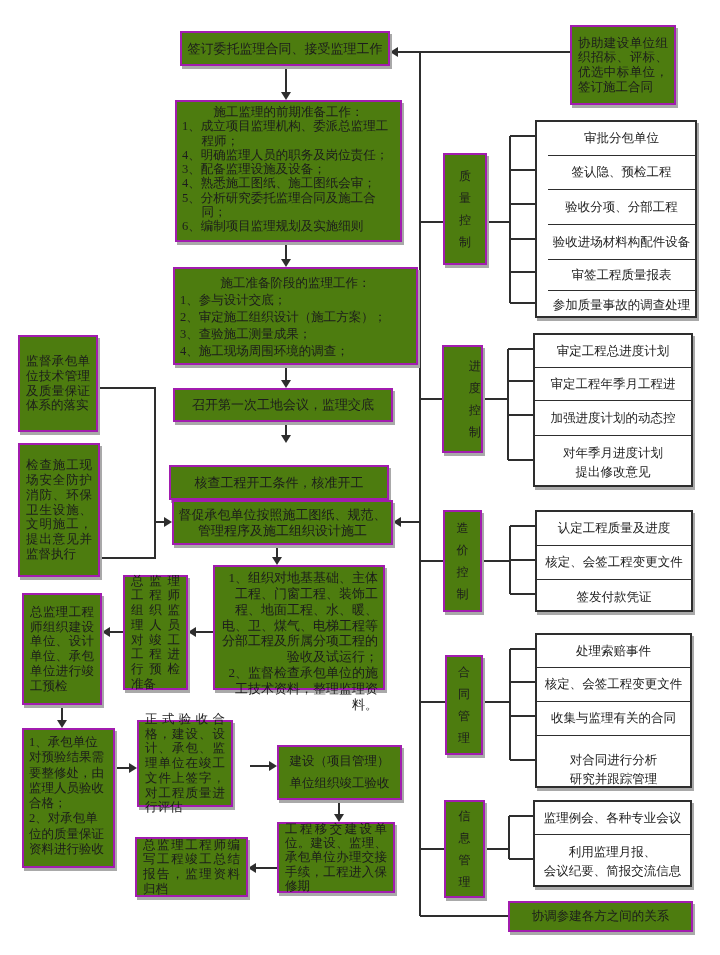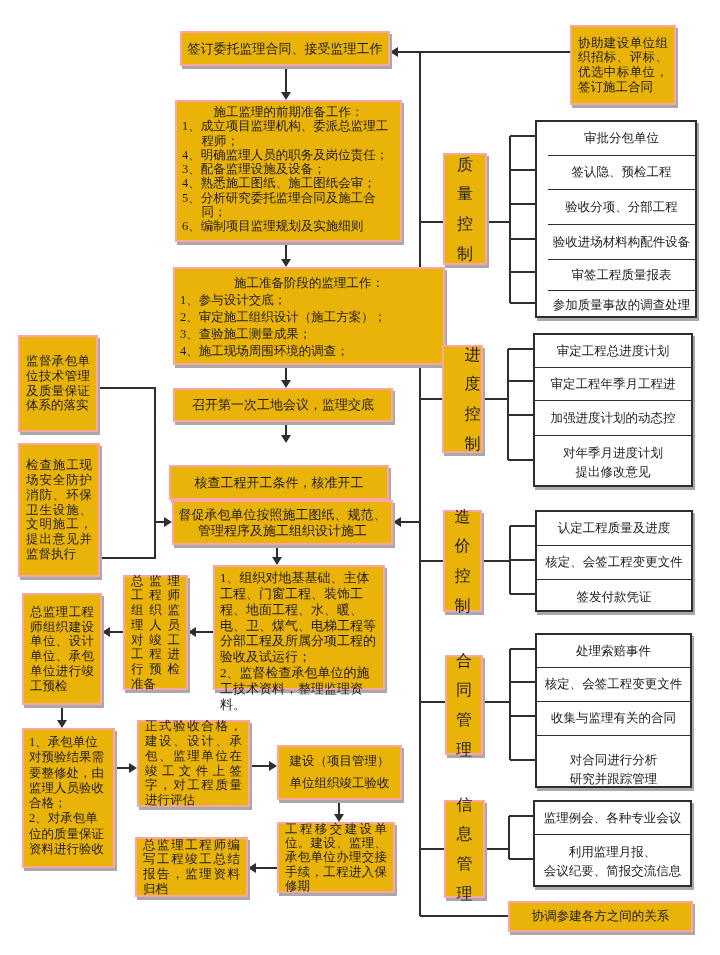--- a/index.html
+++ b/index.html
@@ -1,26 +1,26 @@
 <!DOCTYPE html>
 <html><head>
 <meta charset="utf-8">
 <style>
   html,body{margin:0;padding:0;background:#fff;}
   .canvas{position:relative;width:720px;height:955px;background:#ffffff;overflow:hidden;
           font-family:"Liberation Serif","DejaVu Serif",serif;color:#1c1c1c;}
-  .box{position:absolute;box-sizing:border-box;background:#eab308;border:2px solid #fca5a5;
+  .box{position:absolute;box-sizing:border-box;background:#4d7c0f;border:2px solid #a21caf;
        box-shadow:2px 3px 0 #a9a9a9;font-size:12.5px;line-height:1.18;}
   .center{display:flex;align-items:center;justify-content:center;text-align:center;padding:2px 4px;}
   .just{display:flex;align-items:center;padding:3px 6px;text-align:justify;text-justify:inter-character;}
   .listbox{padding:3px 5px;text-align:left;}
   .listbox .ttl{text-align:center;}
   .hang{padding-left:1.55em;text-indent:-1.55em;}
   .preline{white-space:pre-line;}
-  .vlabel{display:flex;align-items:center;justify-content:center;font-size:16px;}
+  .vlabel{display:flex;align-items:center;justify-content:center;font-size:12px;}
   .vlabel span{display:inline-block;width:1.05em;line-height:1.85;text-align:center;word-break:break-all;}
   .stack{position:absolute;box-sizing:border-box;background:#fff;border:2px solid #2e2e2e;
          box-shadow:2px 3px 0 #a9a9a9;}
   .row{box-sizing:border-box;display:flex;align-items:center;justify-content:center;text-align:center;
        font-size:12.5px;line-height:1.5;border-top:1.5px solid #2e2e2e;white-space:pre-line;padding:1px 3px;}
   .row:first-child{border-top:none;}
   svg.wires{position:absolute;left:0;top:0;pointer-events:none;}
 </style>
 </head>
 <body>
@@ -123,50 +123,50 @@
   <div class="box listbox" style="left:175px;top:100px;width:227px;height:142px;line-height:1.14;">
     <div class="ttl">施工监理的前期准备工作：</div>
     <div class="hang">1、成立项目监理机构、委派总监理工程师；</div>
     <div class="hang">4、明确监理人员的职务及岗位责任；</div>
     <div class="hang">3、配备监理设施及设备；</div>
     <div class="hang">4、熟悉施工图纸、施工图纸会审；</div>
     <div class="hang">5、分析研究委托监理合同及施工合同；</div>
     <div class="hang">6、编制项目监理规划及实施细则</div>
   </div>
 
-  <div class="box listbox" style="left:173px;top:267px;width:272px;height:98px;line-height:1.35;padding-top:6px;">
+  <div class="box listbox" style="left:173px;top:267px;width:245px;height:98px;line-height:1.35;padding-top:6px;">
     <div class="ttl">施工准备阶段的监理工作：</div>
     <div class="hang">1、参与设计交底；</div>
     <div class="hang">2、审定施工组织设计（施工方案）；</div>
     <div class="hang">3、查验施工测量成果；</div>
     <div class="hang">4、施工现场周围环境的调查；</div>
   </div>
 
   <div class="box center" style="left:173px;top:388px;width:220px;height:34px;font-size:13px;">召开第一次工地会议，监理交底</div>
 
   <div class="box center" style="left:169px;top:443px;width:220px;height:35px;font-size:13px;margin-top:22px;">核查工程开工条件，核准开工</div>
 
   <div class="box center" style="left:172px;top:500px;width:221px;height:45px;font-size:13px;">督促承包单位按照施工图纸、规范、管理程序及施工组织设计施工</div>
 
-  <div class="box listbox" style="left:213px;top:565px;width:172px;height:125px;line-height:1.22;font-size:13px;">
+  <div class="box listbox" style="left:213px;top:565px;width:172px;height:125px;line-height:1.22;font-size:13px;text-align:right;">
     <div>1、组织对地基基础、主体工程、门窗工程、装饰工程、地面工程、水、暖、电、卫、煤气、电梯工程等分部工程及所属分项工程的验收及试运行；</div>
     <div>2、监督检查承包单位的施工技术资料，整理监理资料。</div>
   </div>
 
   <div class="box just" style="left:18px;top:335px;width:80px;height:97px;">监督承包单位技术管理及质量保证体系的落实</div>
   <div class="box just" style="left:18px;top:443px;width:82px;height:134px;">检查施工现场安全防护消防、环保卫生设施、文明施工，提出意见并监督执行</div>
   <div class="box just" style="left:22px;top:593px;width:80px;height:112px;">总监理工程师组织建设单位、设计单位、承包单位进行竣工预检</div>
   <div class="box just" style="left:123px;top:575px;width:65px;height:115px;">总监理工程师组织监理人员对竣工工程进行预检准备</div>
 
   <div class="box listbox" style="left:22px;top:728px;width:93px;height:140px;line-height:1.22;padding-top:5px;">
     <div>1、承包单位对预验结果需要整修处，由监理人员验收合格；</div>
     <div>2、对承包单位的质量保证资料进行验收</div>
   </div>
 
-  <div class="box just" style="left:137px;top:720px;width:113px;height:87px;">正式验收合格，建设、设计、承包、监理单位在竣工文件上签字，对工程质量进行评估</div>
+  <div class="box just" style="left:137px;top:720px;width:96px;height:87px;">正式验收合格，建设、设计、承包、监理单位在竣工文件上签字，对工程质量进行评估</div>
 
   <div class="box center preline" style="left:277px;top:745px;width:125px;height:55px;line-height:1.7;">建设（项目管理）
 单位组织竣工验收</div>
 
   <div class="box just" style="left:277px;top:822px;width:118px;height:71px;line-height:1.13;">工程移交建设单位。建设、监理、承包单位办理交接手续，工程进入保修期</div>
 
   <div class="box just" style="left:135px;top:837px;width:113px;height:60px;">总监理工程师编写工程竣工总结报告，监理资料归档</div>
 
   <div class="box vlabel" style="left:443px;top:153px;width:44px;height:112px;">
     <span>质量控制</span>

